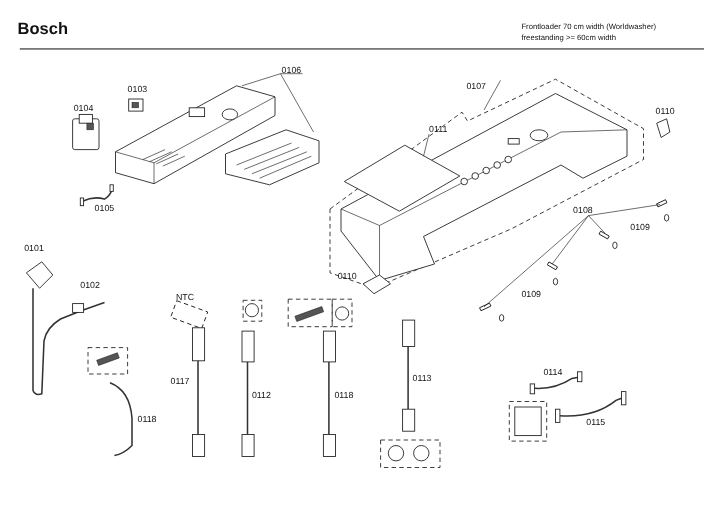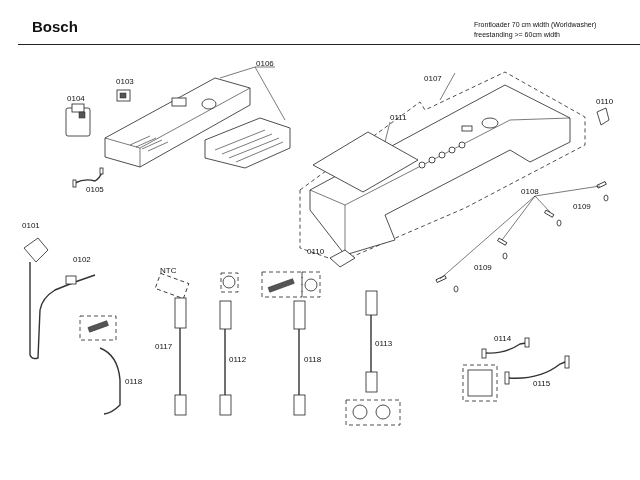--- a/index.html
+++ b/index.html
@@ -1,17 +1,17 @@
 <!DOCTYPE html>
 <html><head>
 <meta charset="utf-8">
 <style>
   html, body { margin:0; padding:0; background:#ffffff; }
   body { width:640px; height:480px; position:relative; overflow:hidden; font-family:"Liberation Sans", sans-serif; color:#111; }
-  .brand { position:absolute; left:32px; top:18px; font-size:15px; font-weight:bold;text-align:center; }
+  .brand { position:absolute; left:16px; top:18px; font-size:15px; font-weight:bold;text-align:center; }
   .subtitle { position:absolute; left:474px; font-size:7px; color:#111; white-space:nowrap; }
   .sub1 { top:21px; }
   .sub2 { top:31px; }
   .rule { position:absolute; left:18px; top:44px; width:622px; height:1px; background:#222; }
   svg#diagram { position:absolute; left:0; top:0; }
   .lbl { font-family:"Liberation Sans", sans-serif; font-size:8px; fill:#111; }
   .part { fill:#fff; stroke:#222; stroke-width:0.8; }
   .thin { fill:none; stroke:#222; stroke-width:0.6; }
   .dash { fill:none; stroke:#222; stroke-width:0.8; stroke-dasharray:4 3; }
   .wire { fill:none; stroke:#333; stroke-width:1.4; }

